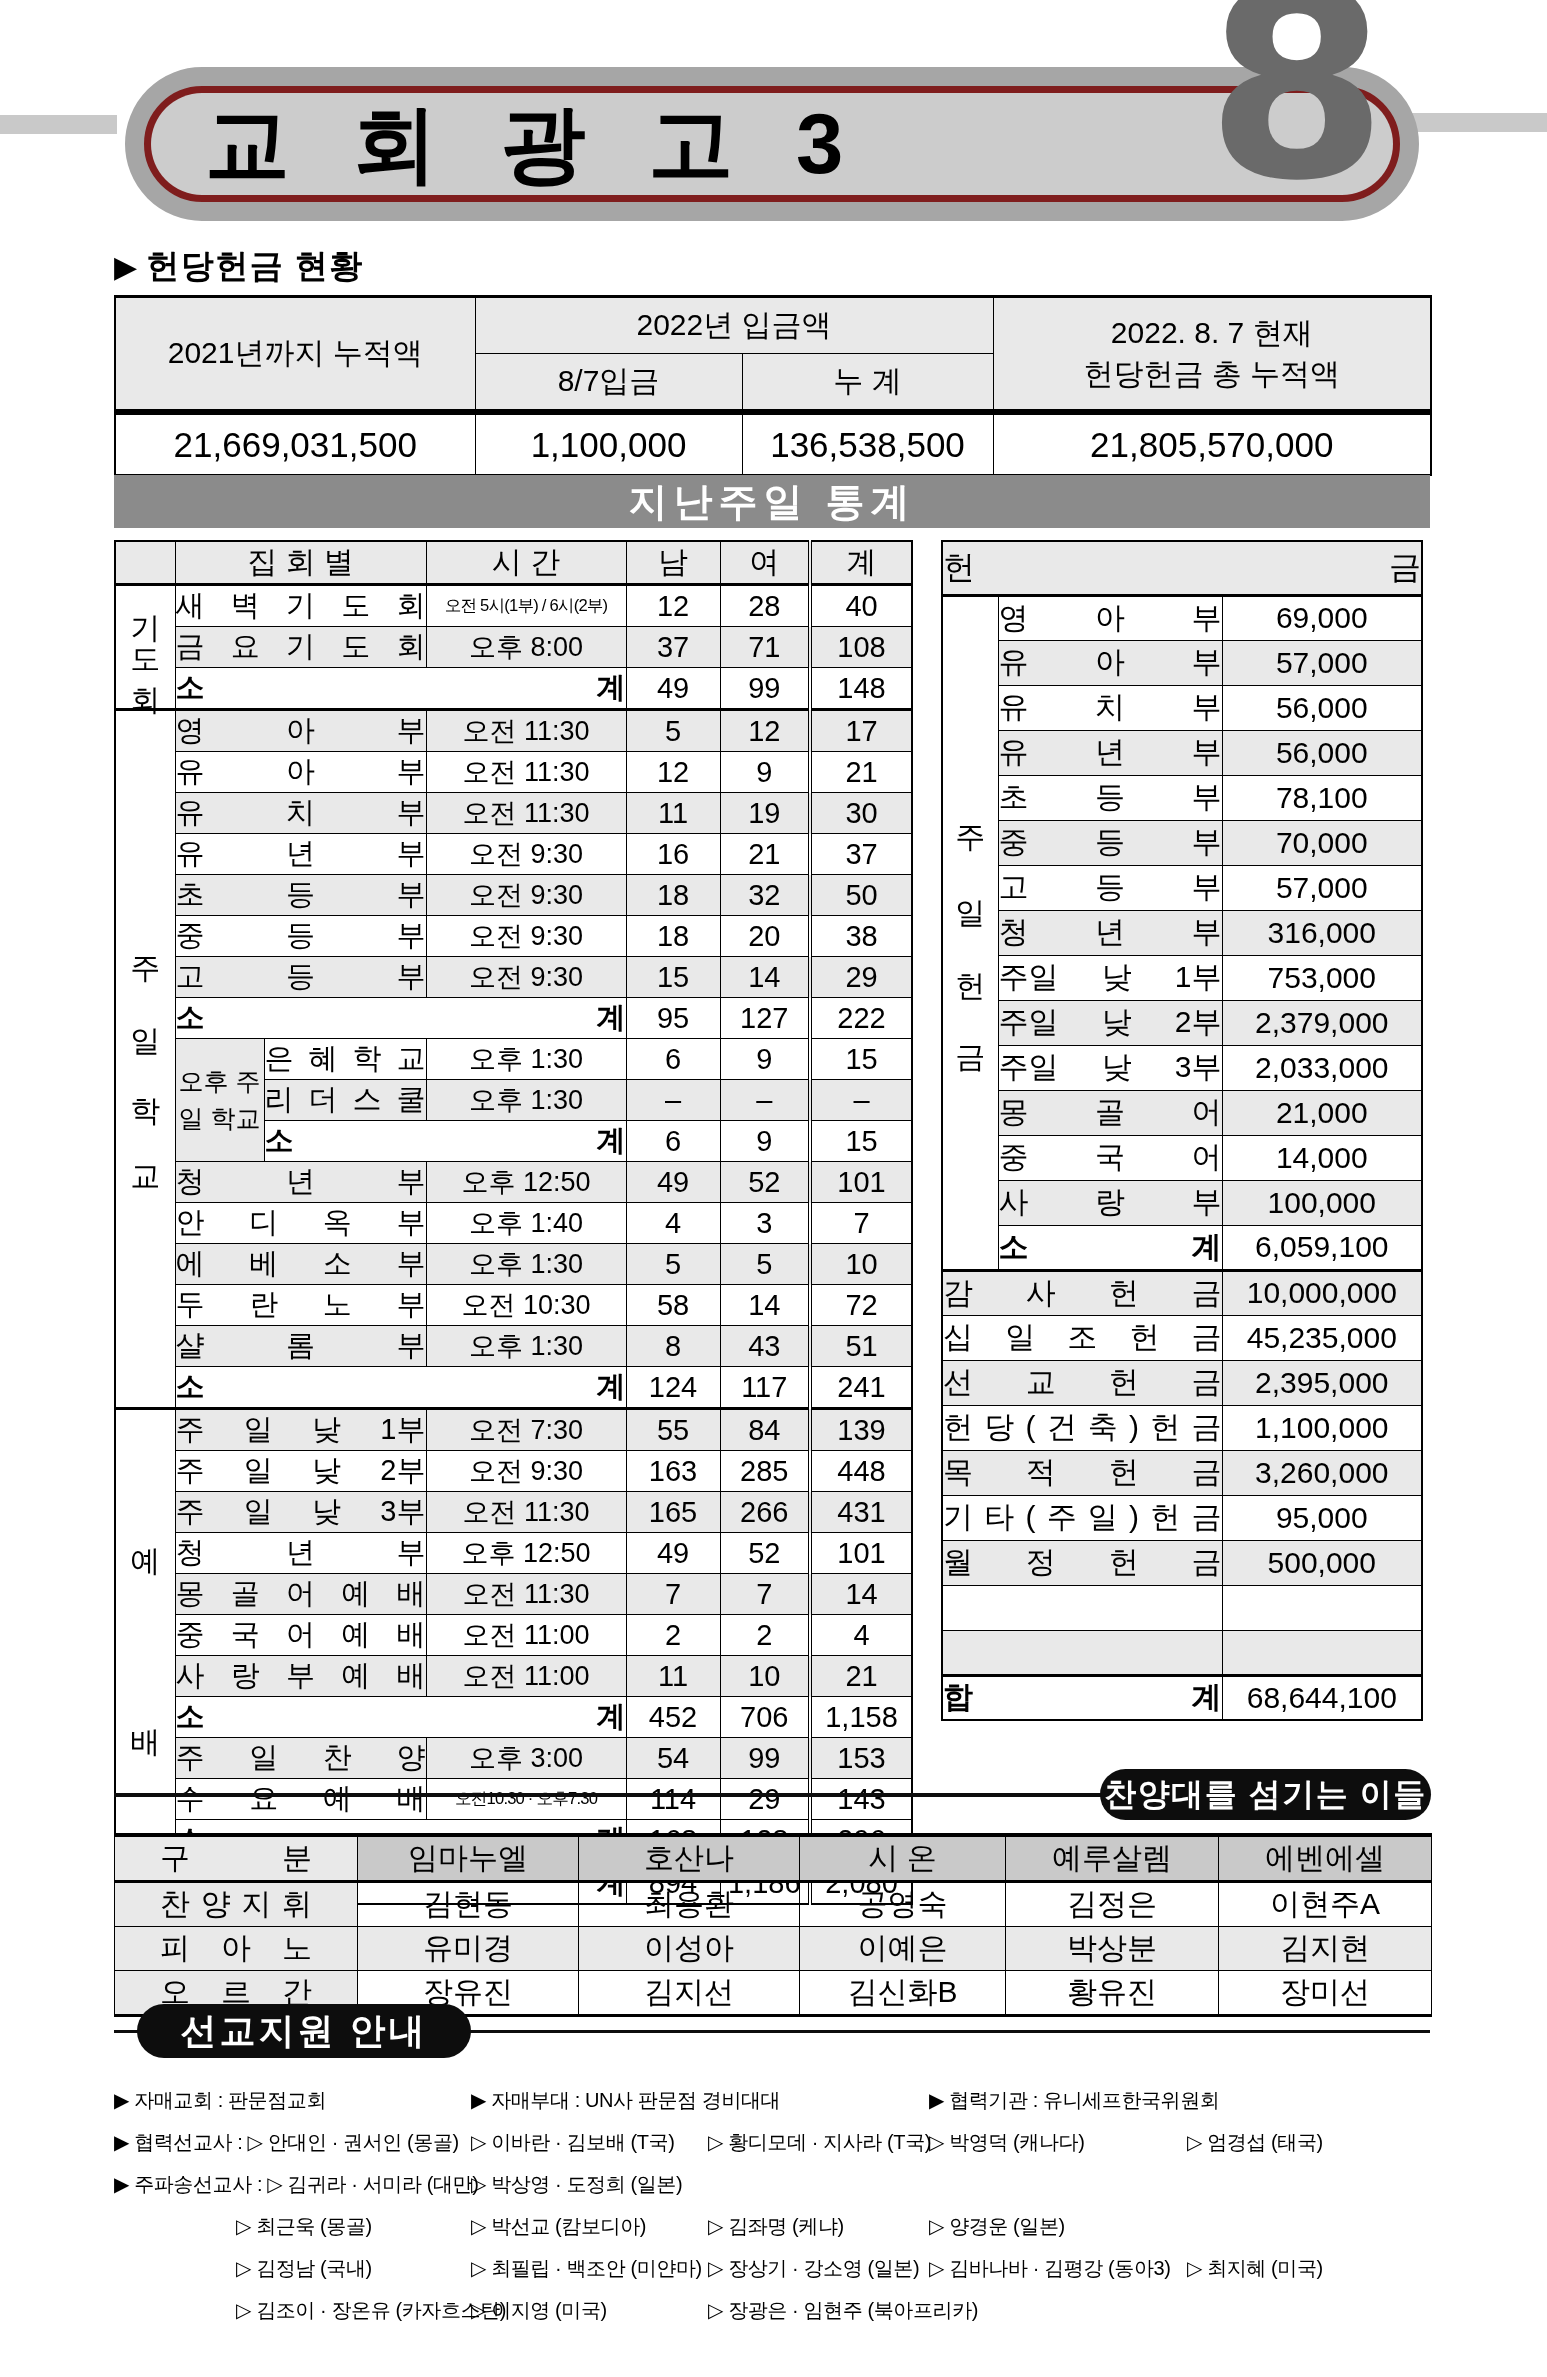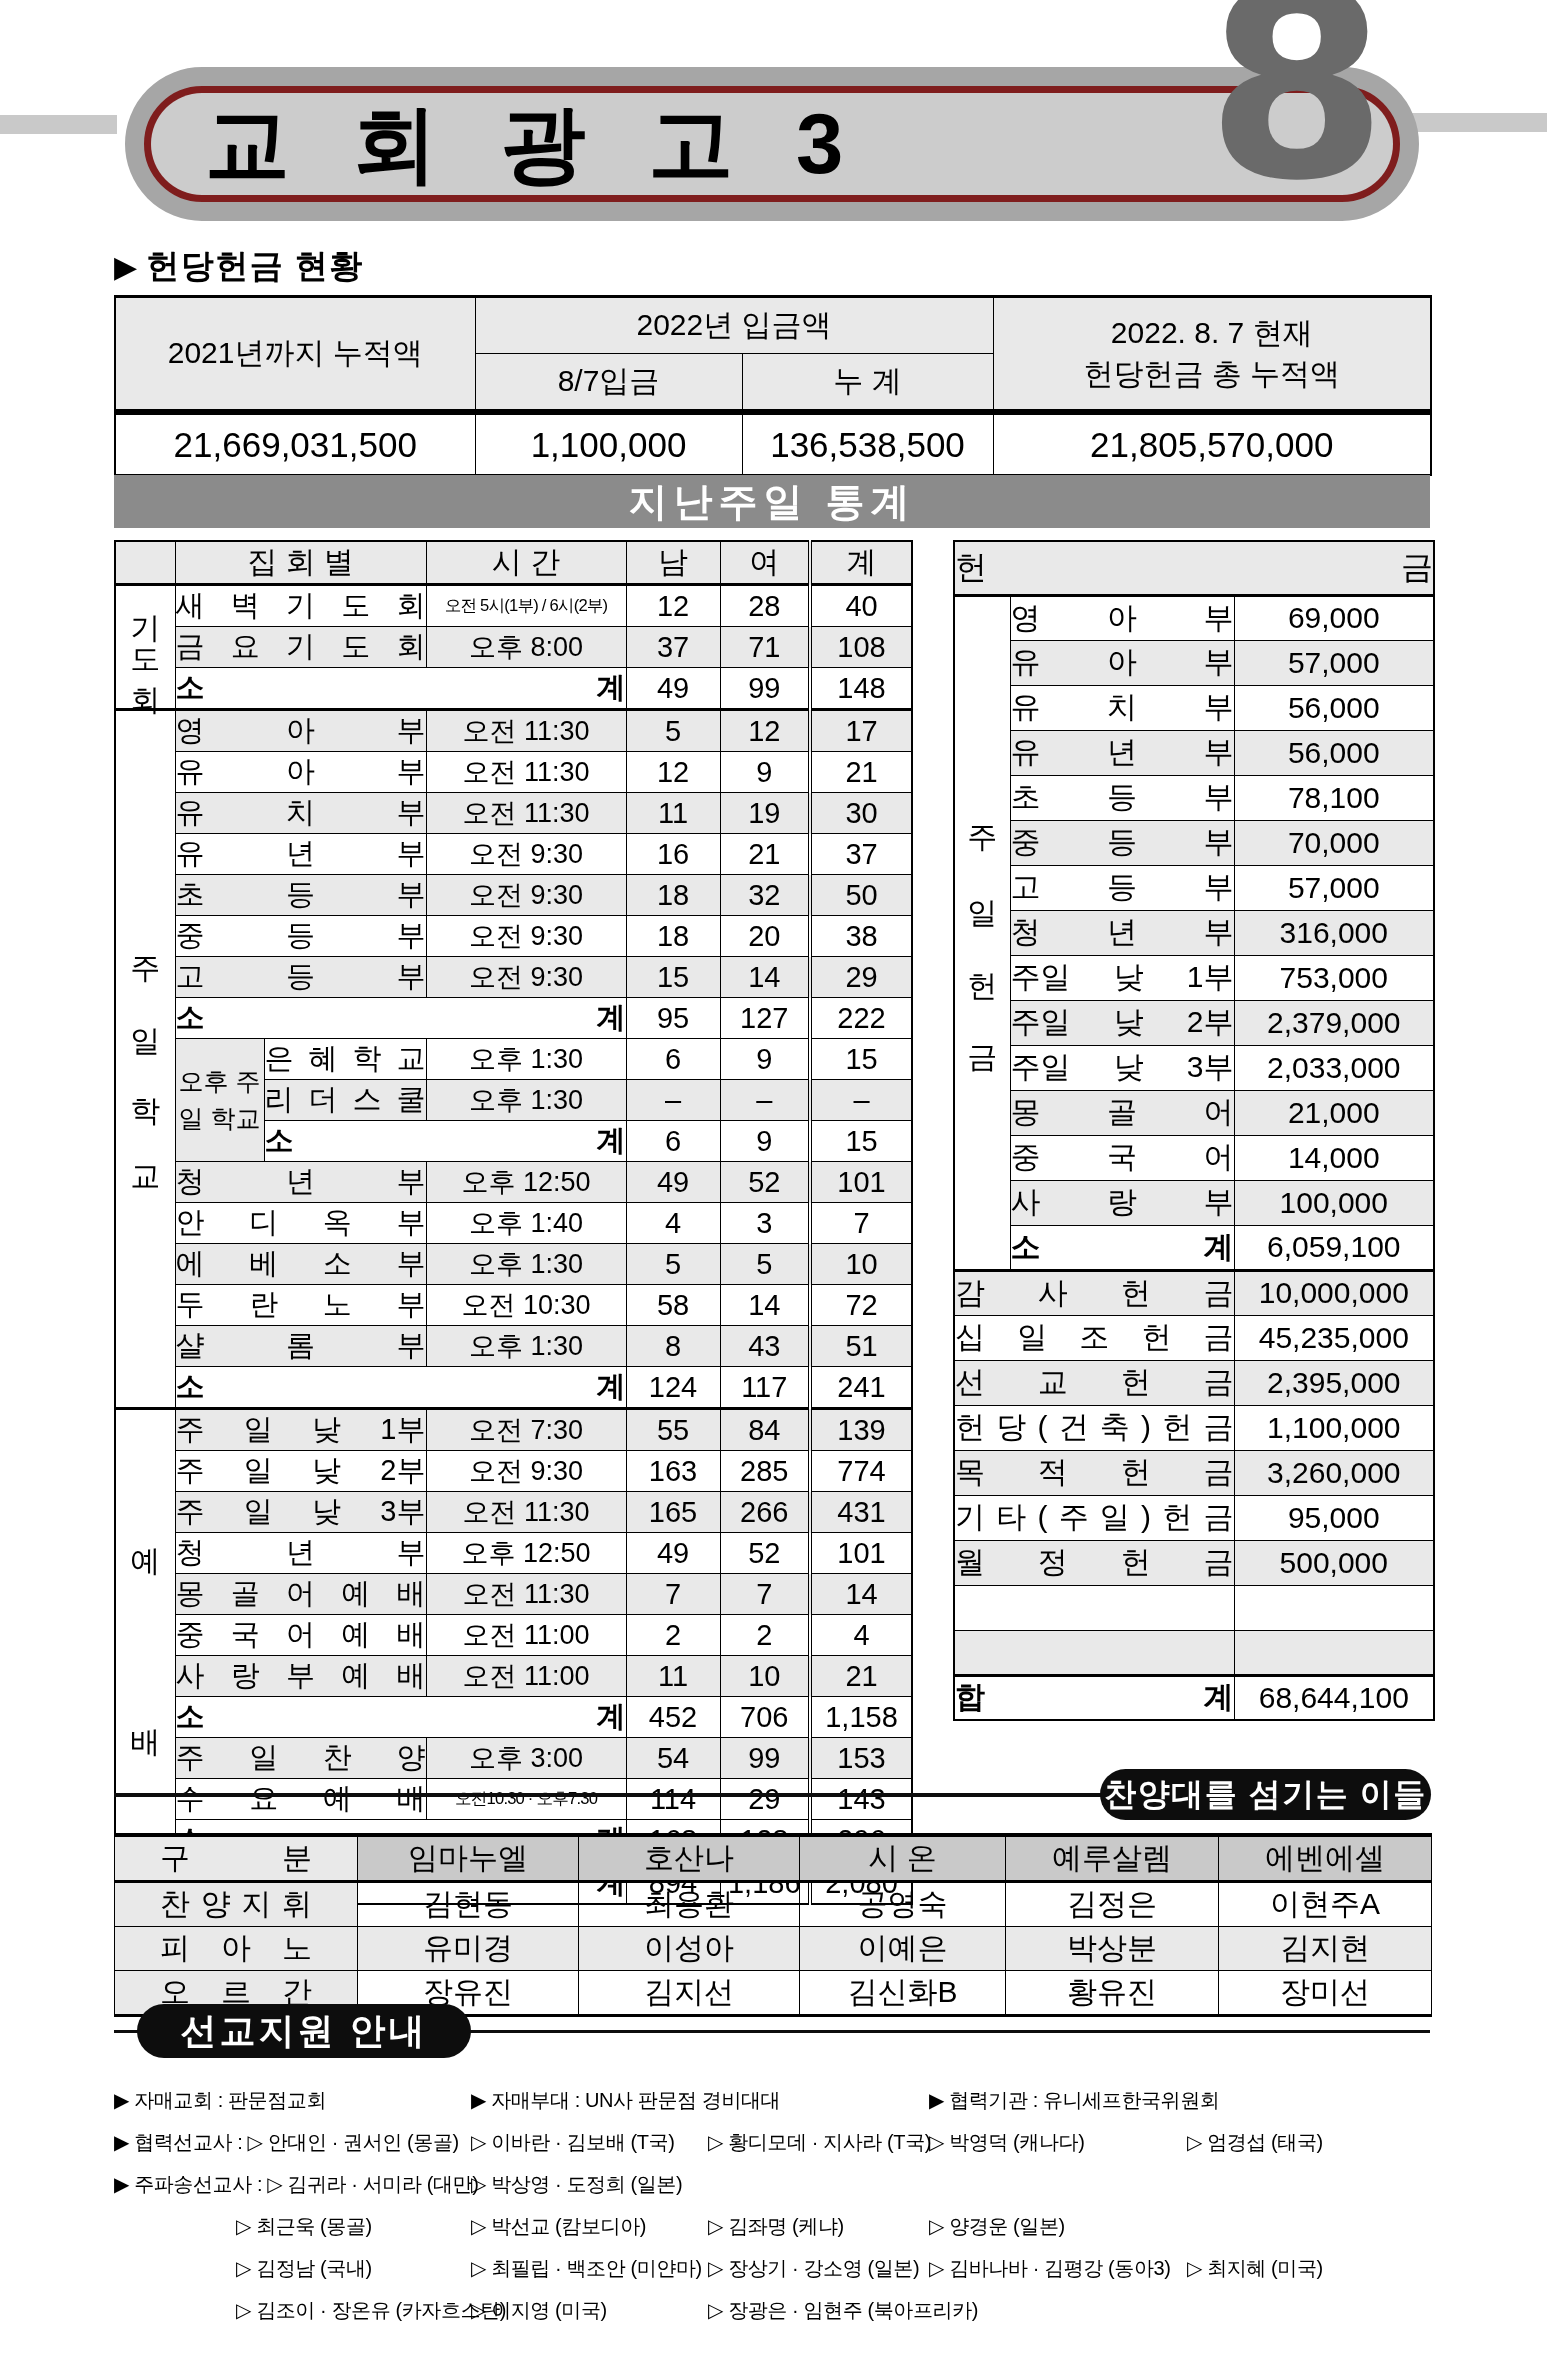--- a/index.html
+++ b/index.html
@@ -29,21 +29,21 @@
   .summary th,.summary td{border:1.5px solid #000;text-align:center;}
   .summary th{background:var(--shade-gray);font-weight:400;font-size:30px;height:53px;}
   .summary .two-line{line-height:1.35;}
   .summary tbody td{border-top:6px solid #000;height:57px;font-size:35px;}
 
   
   .stats-bar{position:absolute;left:114px;top:475px;width:1316px;height:53px;background:var(--bar-gray);
       color:#fff;font-size:39px;font-weight:700;letter-spacing:6px;display:flex;align-items:center;justify-content:center;}
 
   
-  .tables-row{position:absolute;left:114px;top:540px;display:flex;gap:40px;align-items:flex-start;}
+  .tables-row{position:absolute;left:114px;top:540px;display:flex;gap:28px;align-items:flex-start;}
   .grid{border:2.3px solid #000;}
   .grid th,.grid td{border:1.5px solid #000;text-align:center;padding:0;box-sizing:border-box;}
   .grid thead th{background:var(--shade-gray);border-bottom:3px solid #000;font-weight:400;}
   tr.shade td{background:var(--shade-gray);}
   tr.thick td{border-top:3.8px solid #000;}
   .att{width:799px;font-size:29px;}
   .att td{height:35px;}
   .att thead th{height:36px;font-size:30px;}
   .diag{background:
      linear-gradient(to bottom right,rgba(0,0,0,0) calc(50% - 1.5px),#000 calc(50% - 1.5px),#000 calc(50% + 0.8px),rgba(0,0,0,0) calc(50% + 0.8px)),
@@ -316,21 +316,21 @@
             <td class="time">오전 7:30</td>
             <td>55</td>
             <td>84</td>
             <td class="ccol">139</td>
           </tr>
           <tr>
             <td class="spread a-name" colspan="2">주 일 낮 2부</td>
             <td class="time">오전 9:30</td>
             <td>163</td>
             <td>285</td>
-            <td class="ccol">774</td>
+            <td class="ccol">448</td>
           </tr>
           <tr class="shade">
             <td class="spread a-name" colspan="2">주 일 낮 3부</td>
             <td class="time">오전 11:30</td>
             <td>165</td>
             <td>266</td>
             <td class="ccol">431</td>
           </tr>
           <tr>
             <td class="spread a-name" colspan="2">청 년 부</td>

